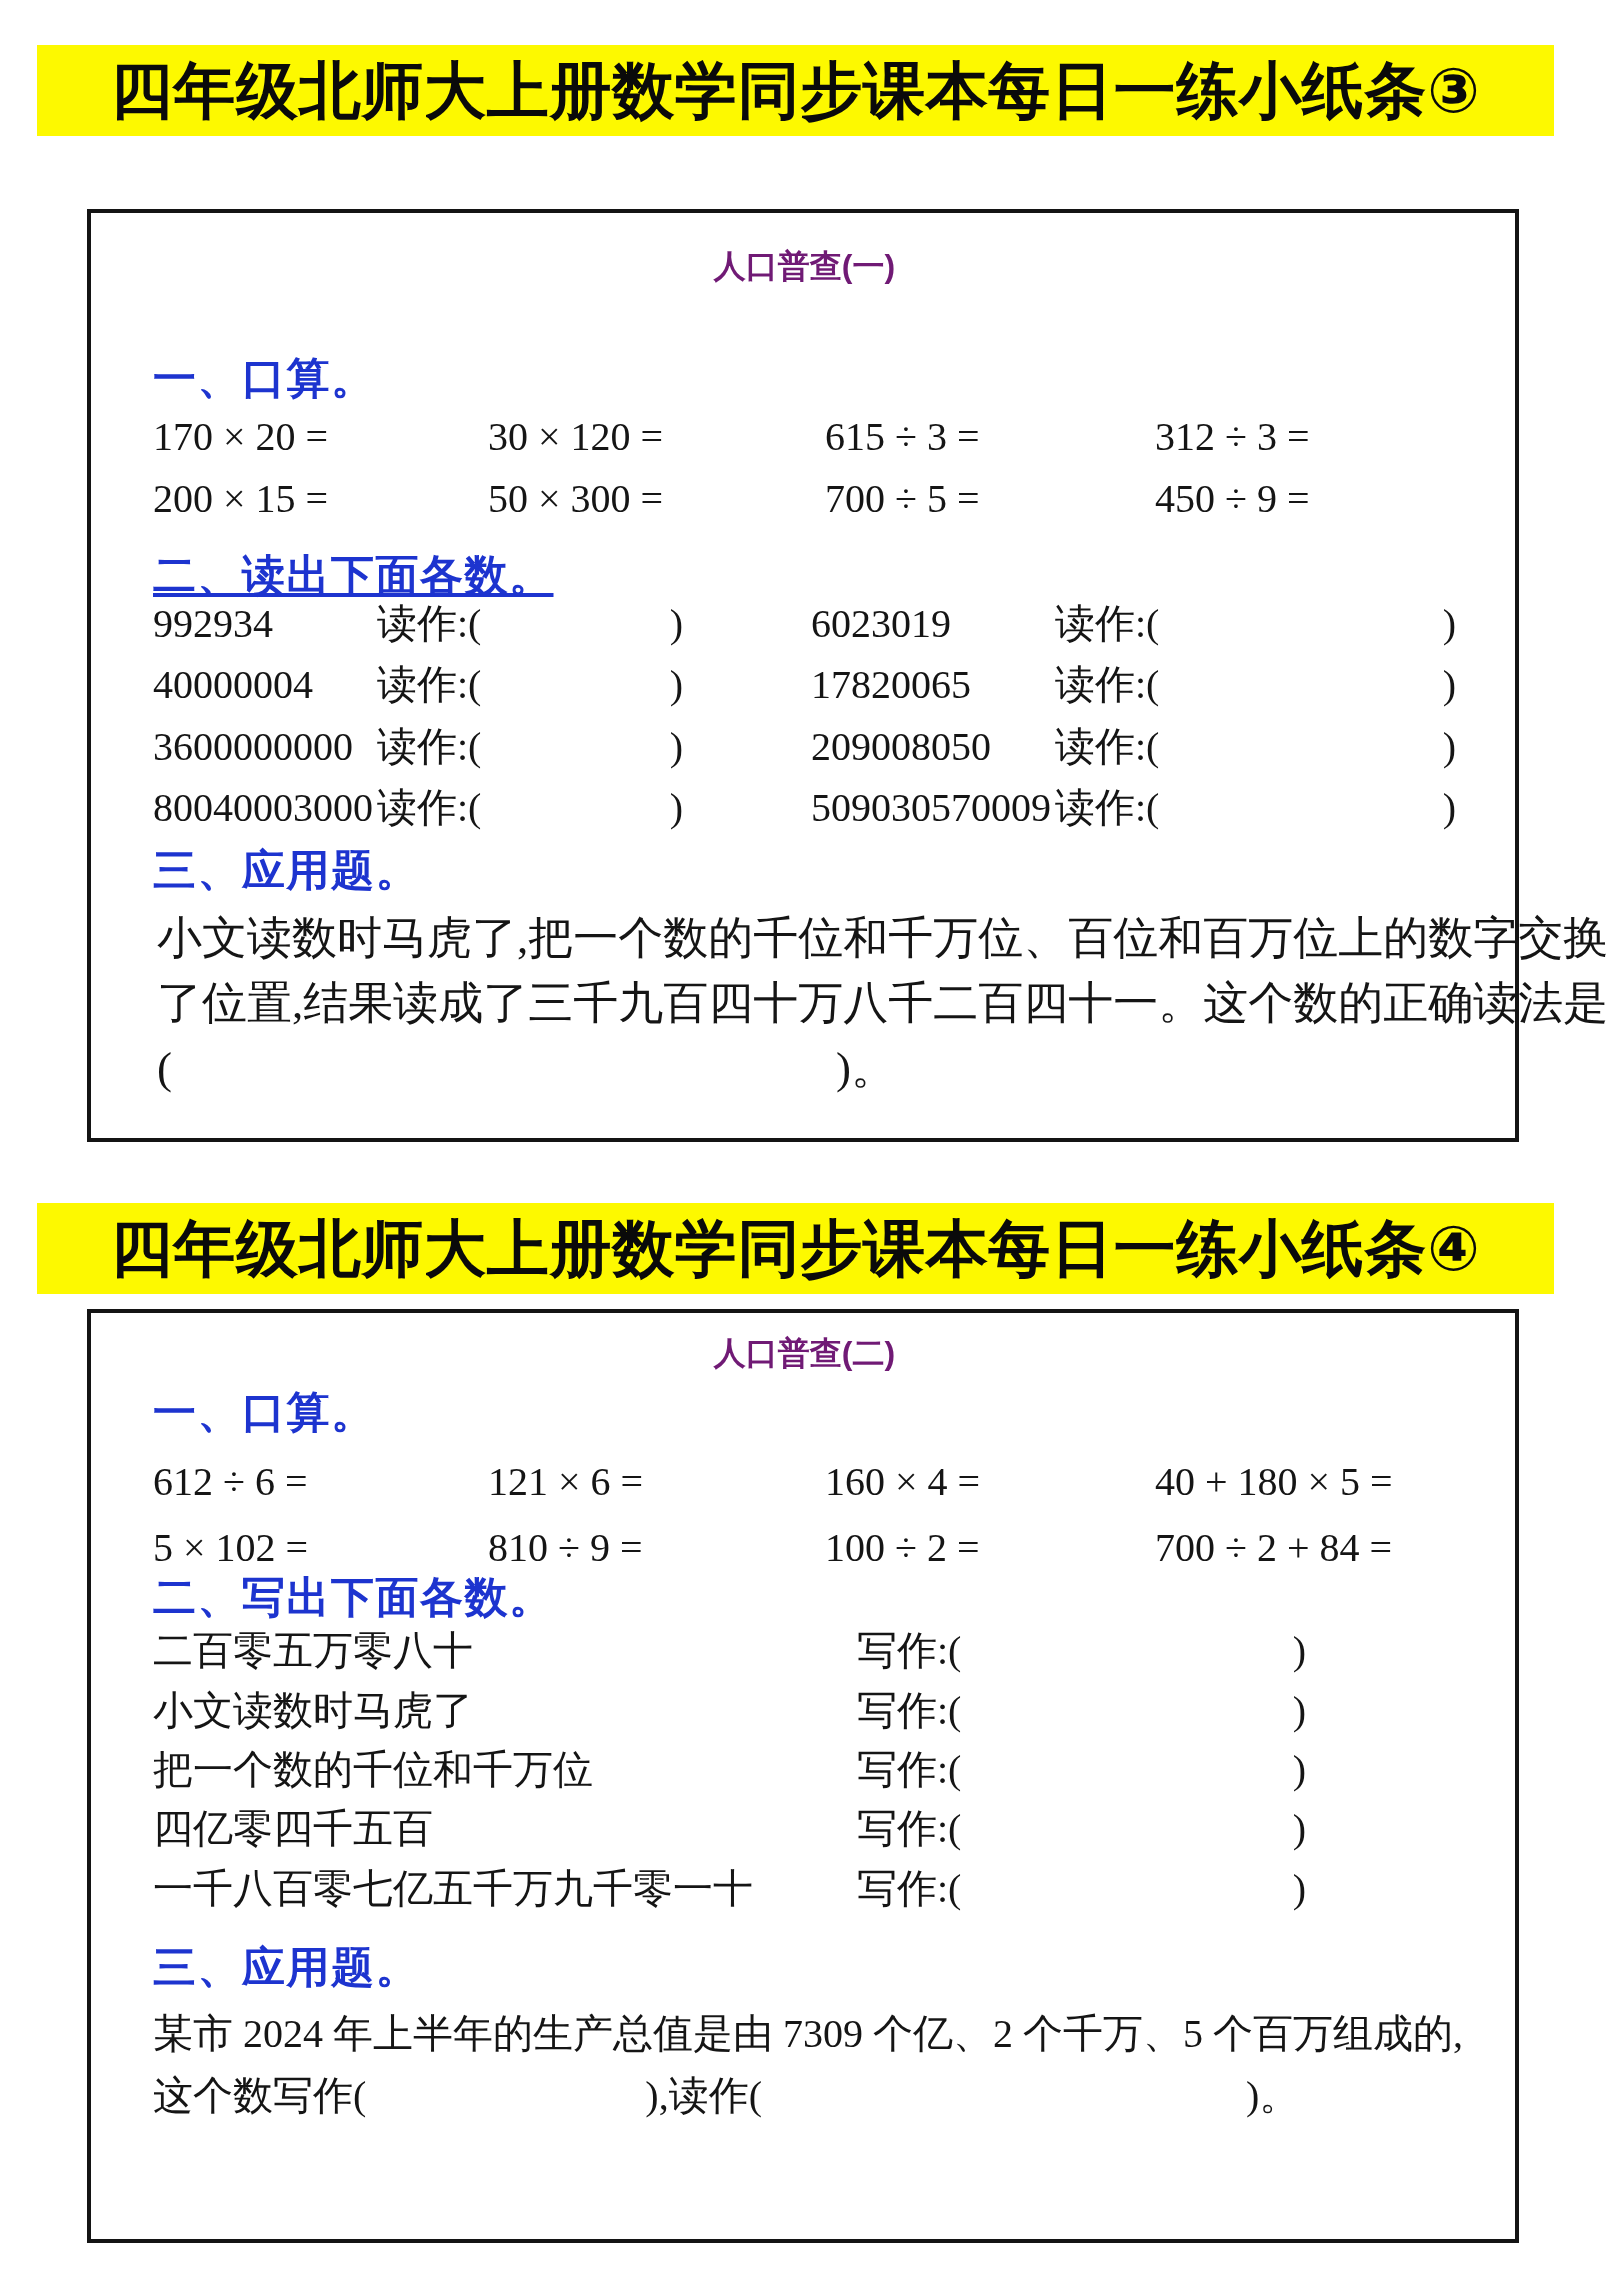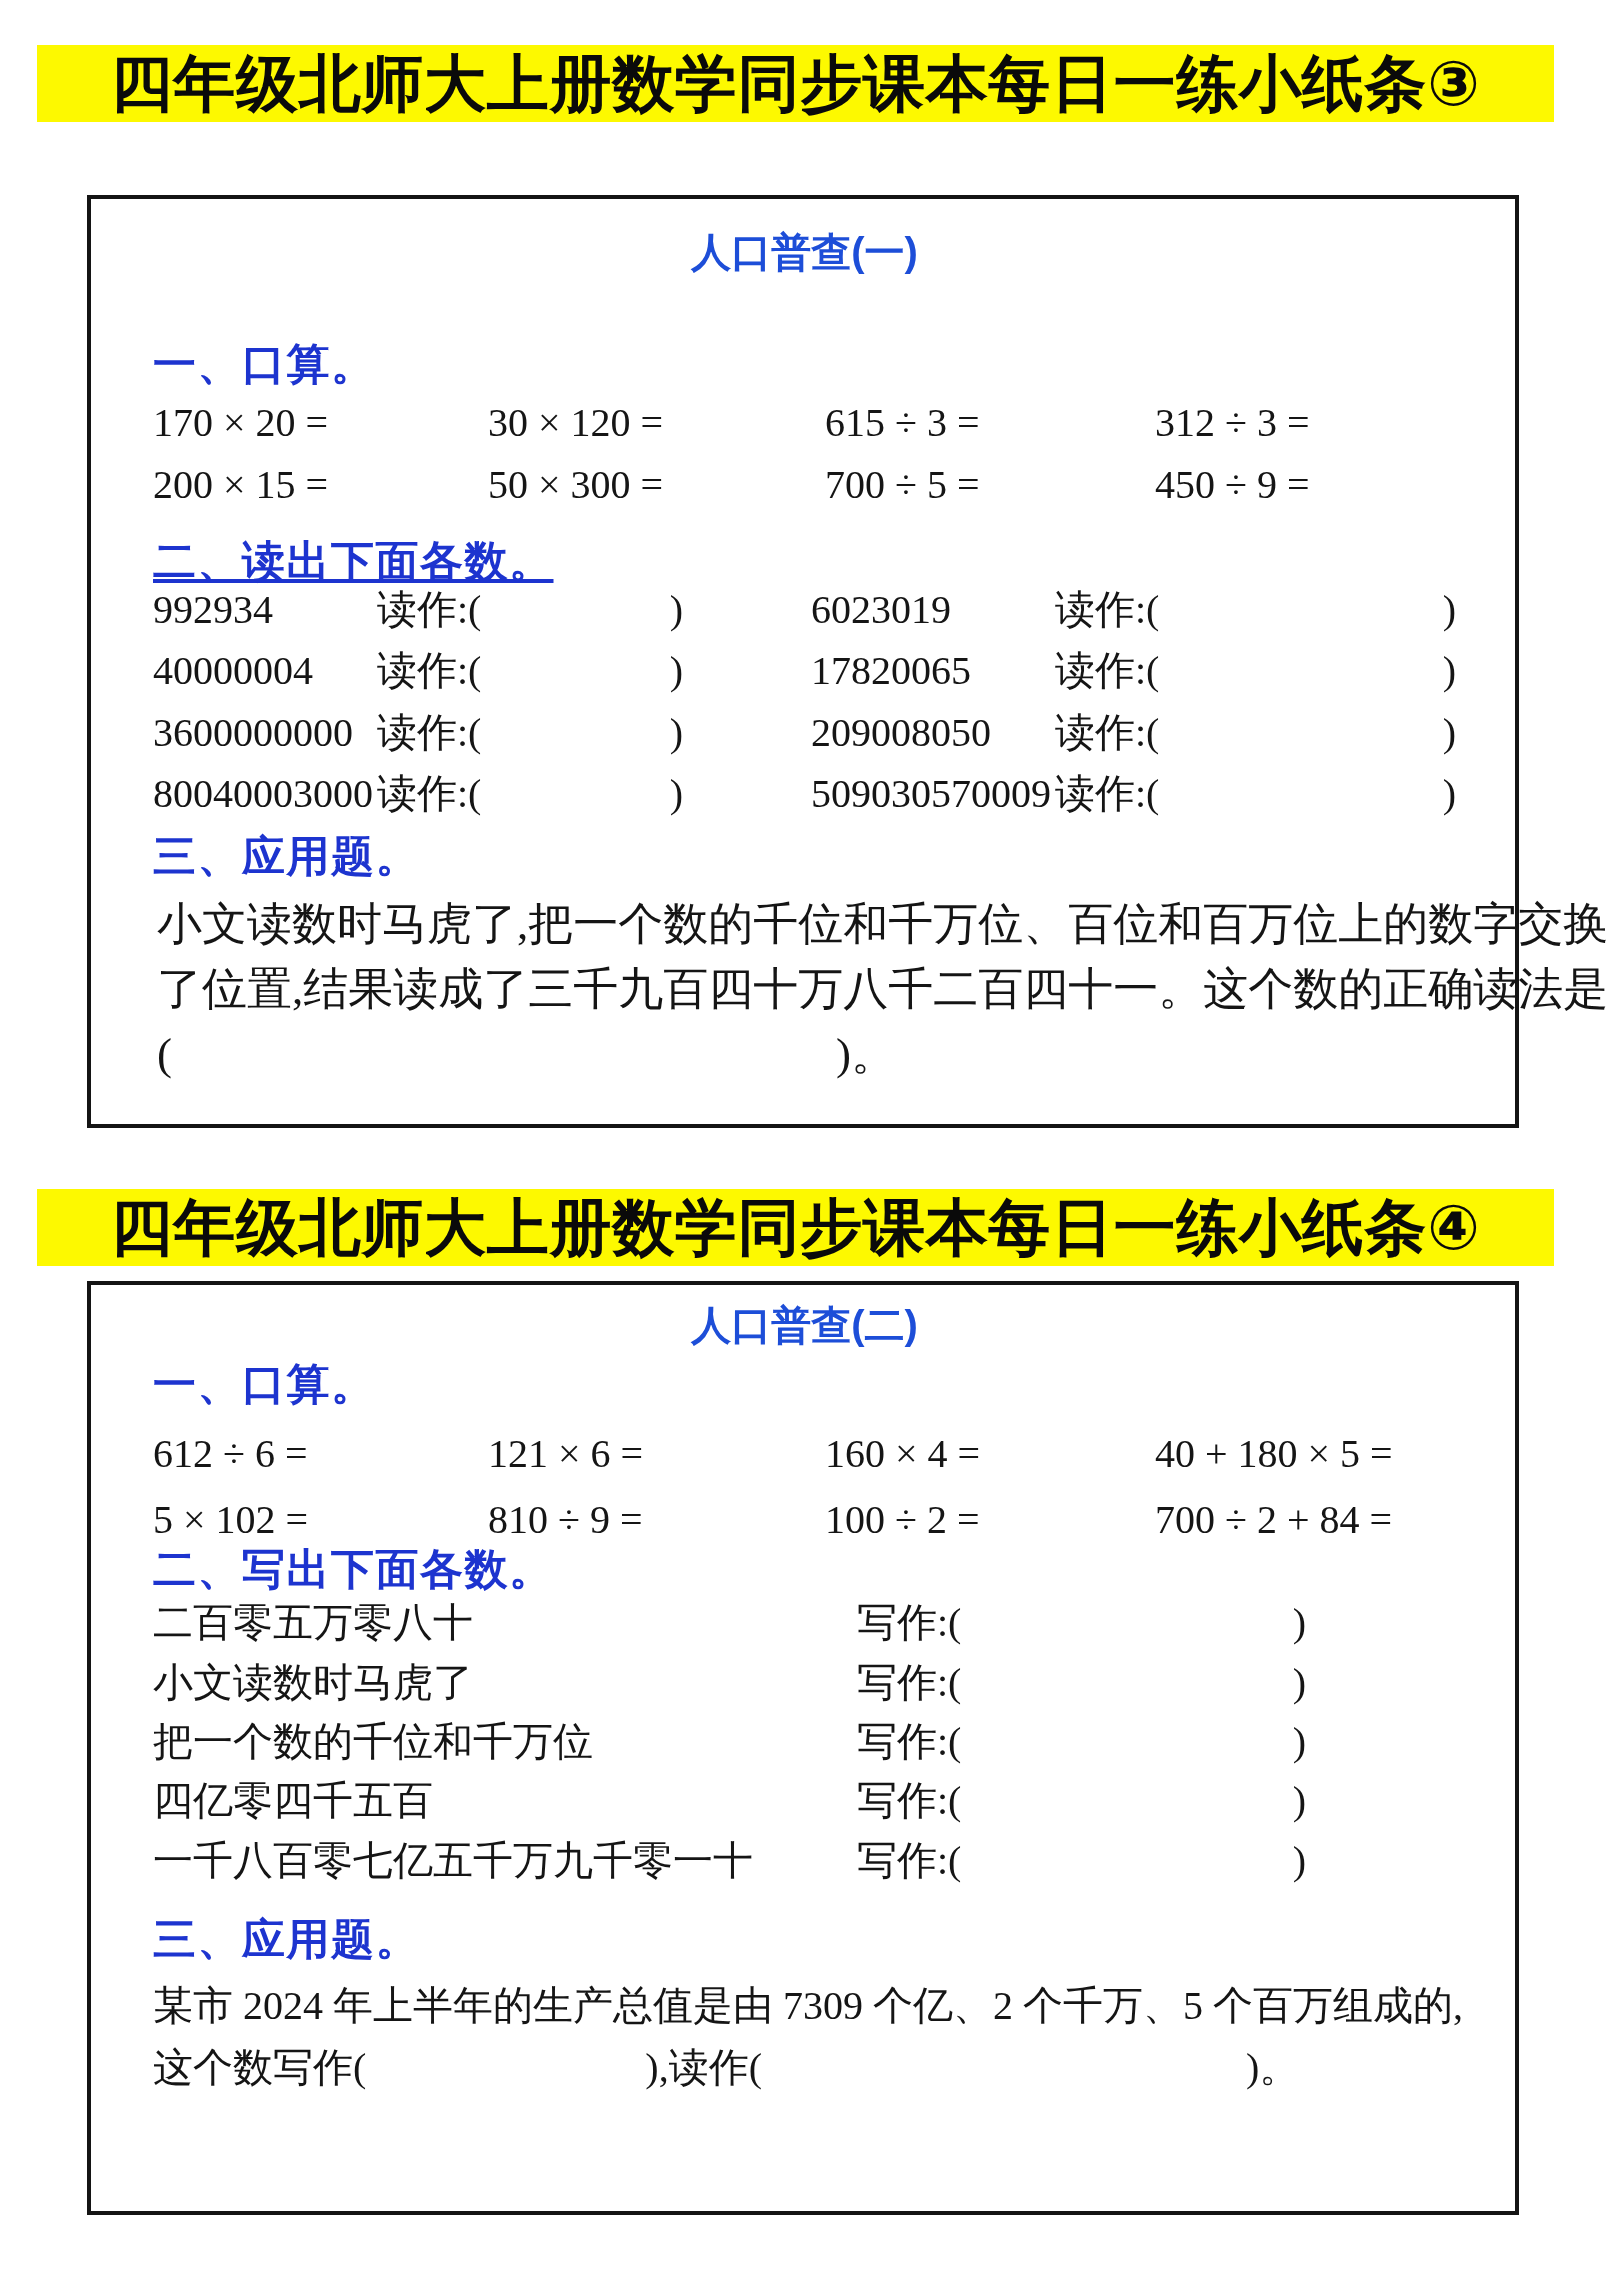--- a/index.html
+++ b/index.html
@@ -2,39 +2,39 @@
 <html style="font-size:11.7px"><head>
 <meta charset="utf-8">
 <style>
   html,body { margin:0; padding:0; }
   body {
     width:1617px; height:2284px; background:#ffffff;
     font-family:"Liberation Serif","DejaVu Serif",serif;
     color:#151515;
   }
   .banner {
-    margin-left:37px; width:1517px; height:77px;
+    margin-left:37px; width:1517px; height:91px;
     background:#fdf900;
     display:flex; align-items:center; justify-content:center;
     font-family:"Liberation Sans","DejaVu Sans",sans-serif;
     font-weight:900; font-size:62px; color:#0a0a0a; letter-spacing:0.7px;
     white-space:nowrap;
   }
   .banner-1 { margin-top:45px; }
   .banner-2 { margin-top:61px; }
   .sheet {
     margin-left:87px; width:1432px; box-sizing:border-box;
     border:4.4px solid #141414; background:#fff;
   }
   .sheet-1 { margin-top:73px; height:933px; padding:29px 59px 0 62px; }
   .sheet-2 { margin-top:15.4px;  height:934px; padding:16px 59px 0 62px; }
   .sheet-title {
-    text-align:center; color:#1d4ed8;
+    text-align:center; color:#701a75;
     font-family:"Liberation Sans","DejaVu Sans",sans-serif;
-    font-weight:800; font-size:40px; line-height:48px;
+    font-weight:800; font-size:32px; line-height:48px;
   }
   .sec-header {
     color:#1d34cf; font-family:"Liberation Sans","DejaVu Sans",sans-serif;
     font-weight:800; font-size:43px; line-height:43px; letter-spacing:1.5px;
   }
   .s1-title { margin-bottom:67px; }
   .s1-h1 { margin-bottom:16px; }
   .oral-grid {
     display:grid; grid-template-columns:335px 337px 330px 1fr;
     row-gap:21px; font-size:40px; line-height:41px; white-space:nowrap;

